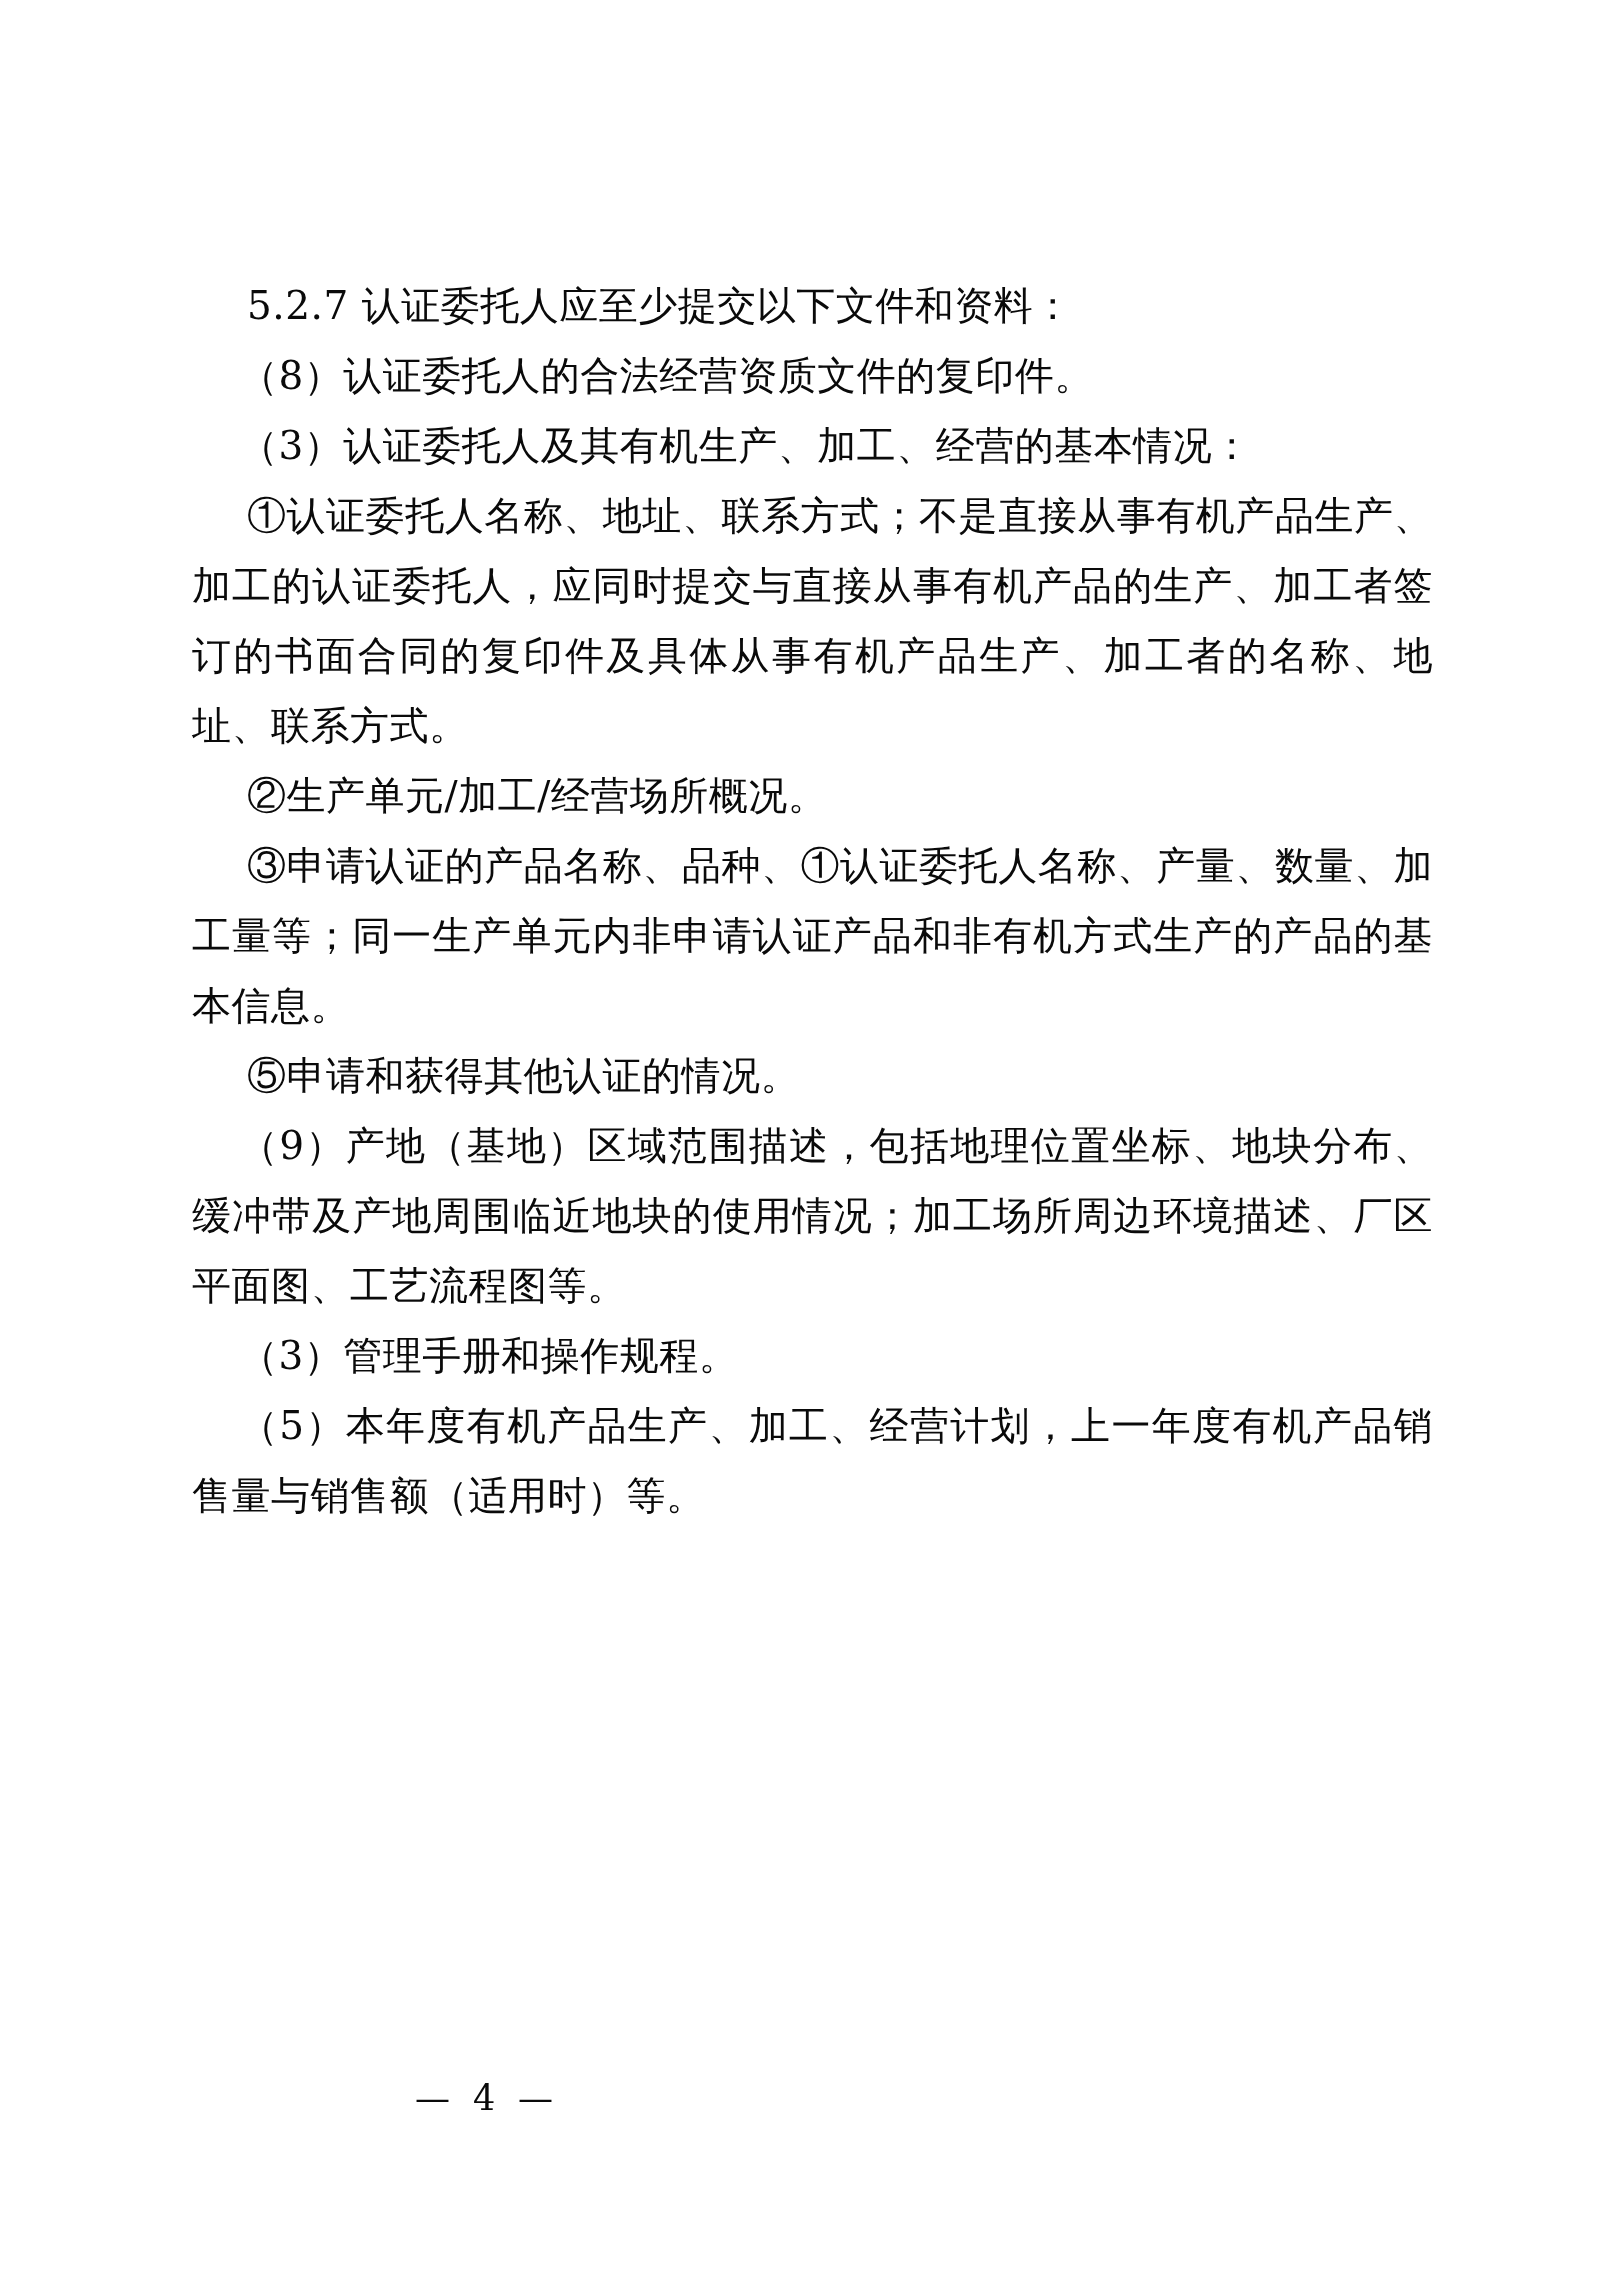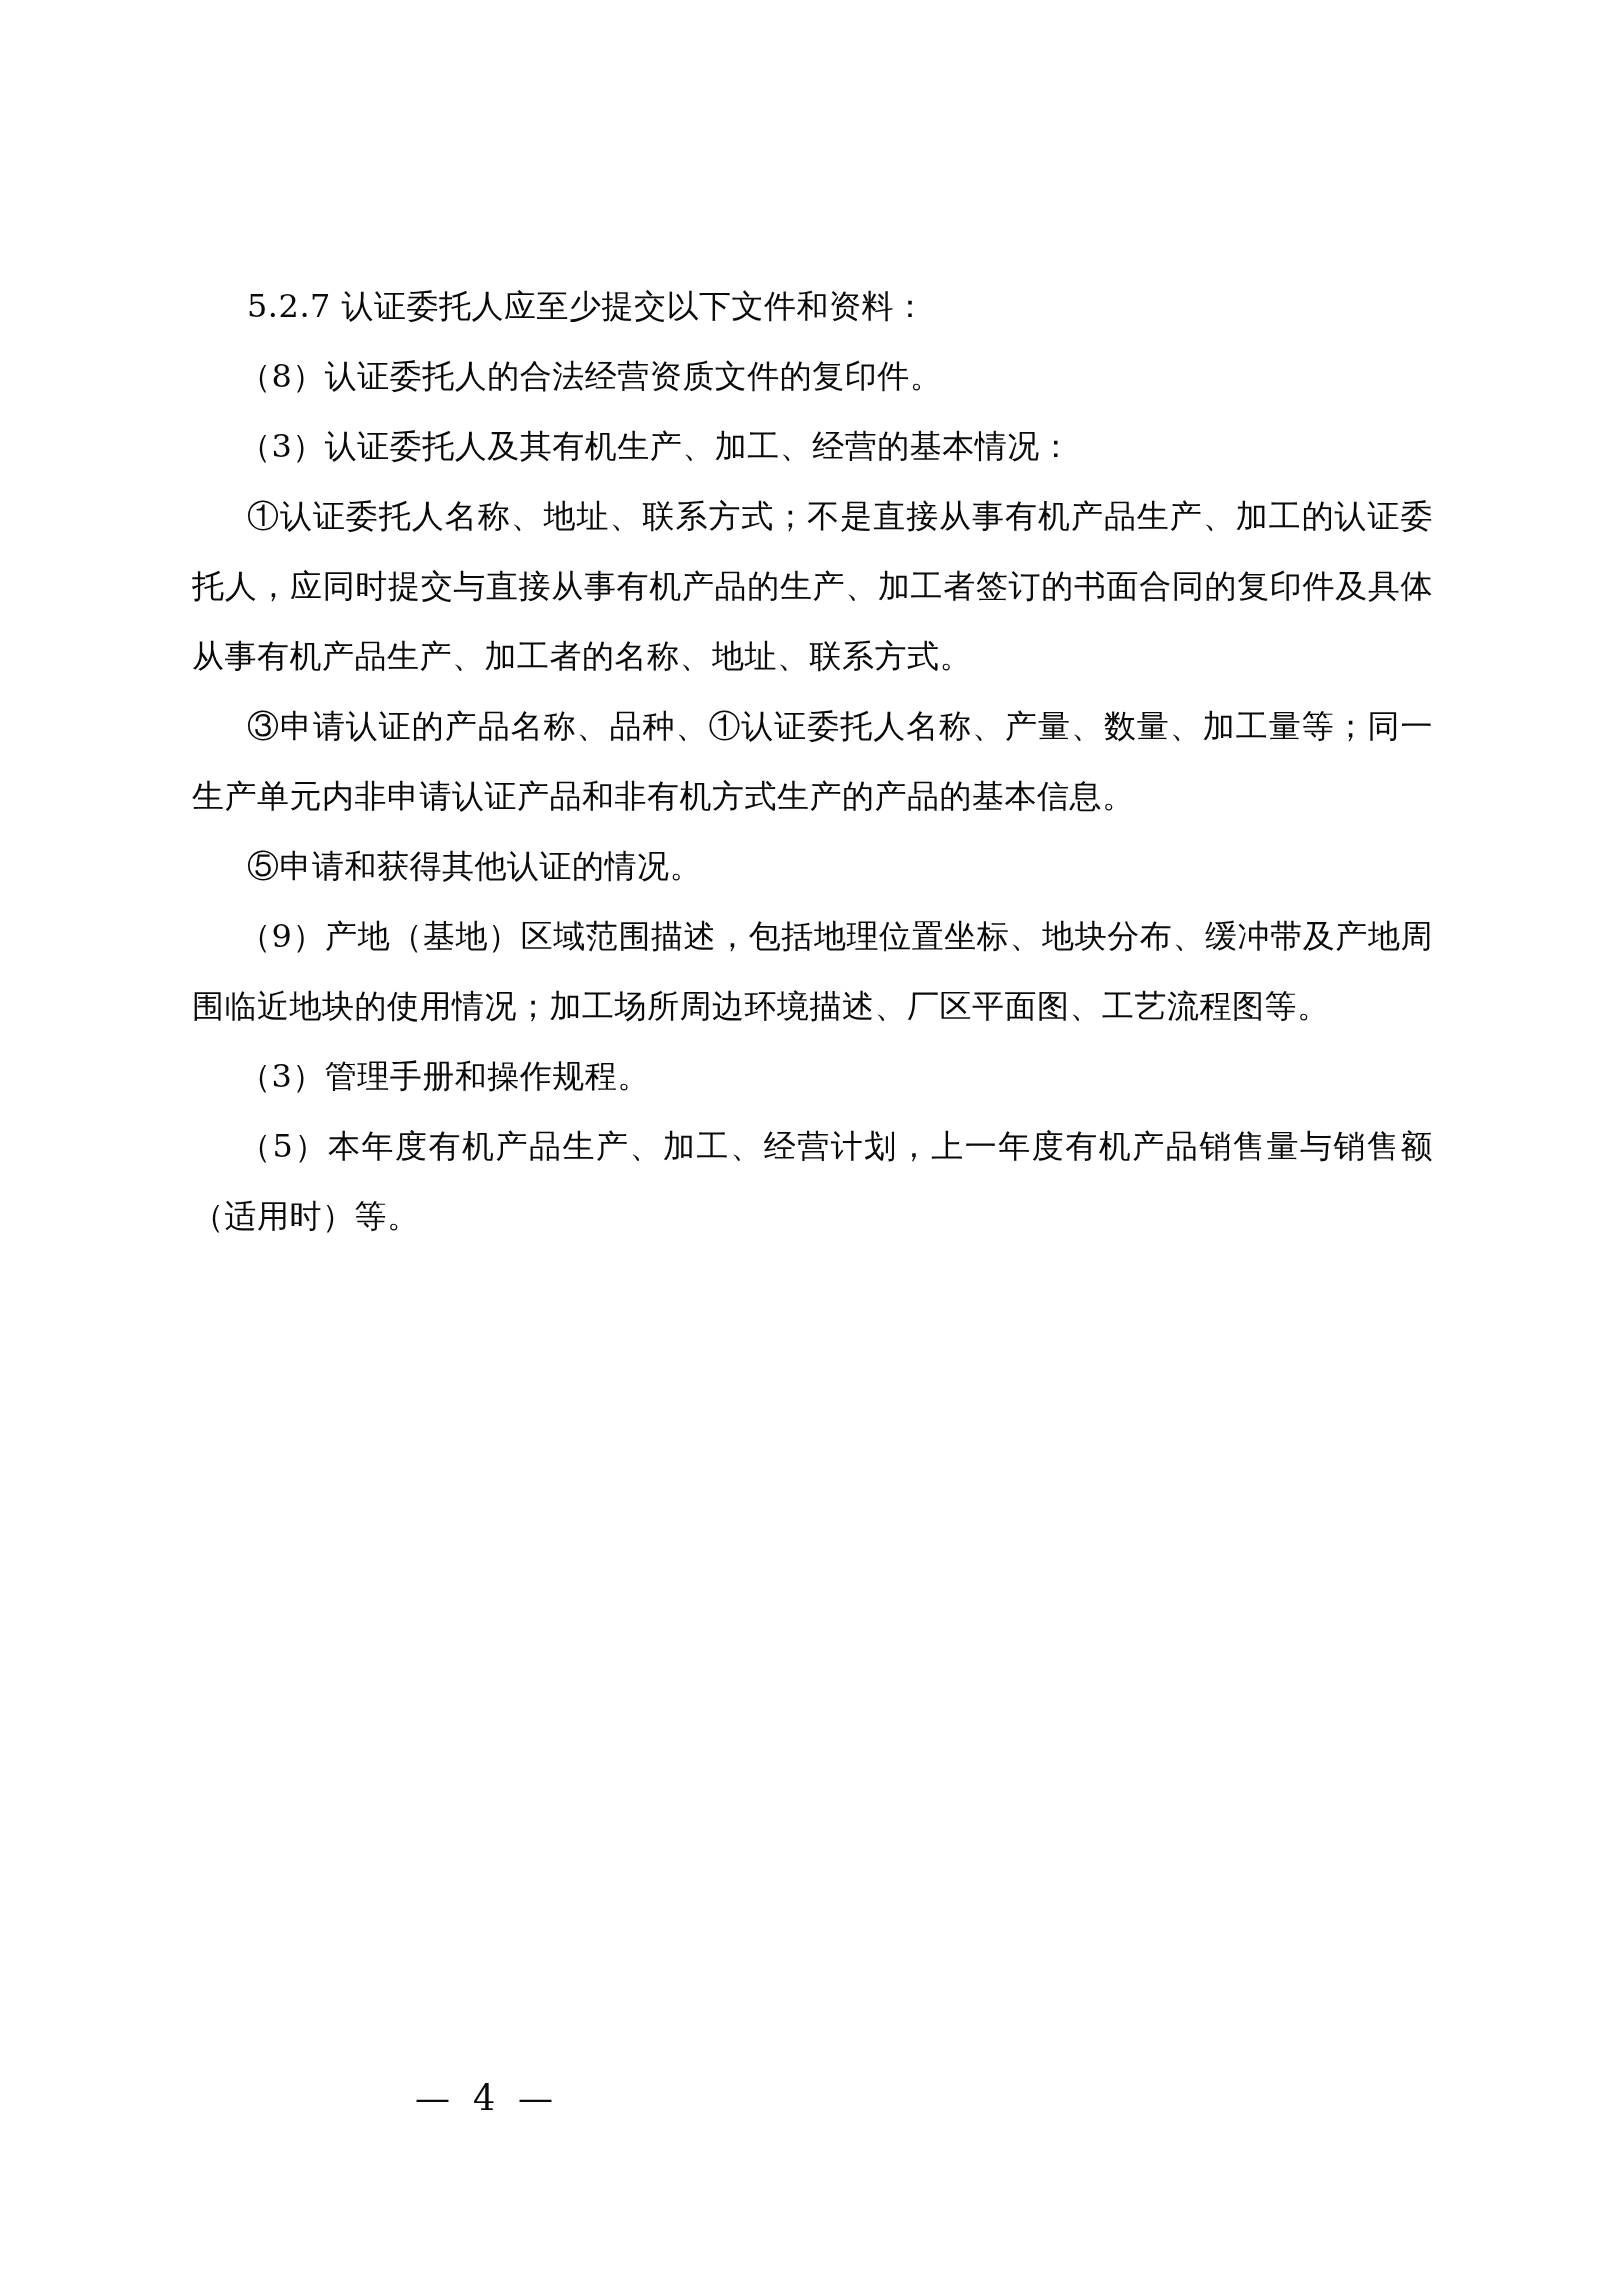--- a/index.html
+++ b/index.html
@@ -24,21 +24,21 @@
     box-sizing: border-box;
     padding: 0;
   }
   .content {
     position: absolute;
     left: 192px;
     top: 271px;
     width: 1243px;
   }
   .para {
-    font-size: 32px;
+    font-size: 39px;
     line-height: 70px;
     letter-spacing: 0.5px;
     text-align: justify;
     text-justify: inter-ideograph;
     margin: 0 2px 0 0;
     white-space: normal;
   }
   .indent2 {
     text-indent: 55px;
   }
@@ -65,20 +65,21 @@
 </style>
 </head>
 <body>
 
 <div class="page">
   <div class="content">
     <p class="para indent2">5.2.7 认证委托人应至少提交以下文件和资料：</p>
     <p class="para indent-paren">（8）认证委托人的合法经营资质文件的复印件。</p>
     <p class="para indent-paren">（3）认证委托人及其有机生产、加工、经营的基本情况：</p>
     <p class="para indent-circ">①认证委托人名称、地址、联系方式；不是直接从事有机产品生产、加工的认证委托人，应同时提交与直接从事有机产品的生产、加工者签订的书面合同的复印件及具体从事有机产品生产、加工者的名称、地址、联系方式。</p>
+    <p class="para indent-circ">②生产单元/加工/经营场所概况。</p>
     <p class="para indent-circ">③申请认证的产品名称、品种、①认证委托人名称、产量、数量、加工量等；同一生产单元内非申请认证产品和非有机方式生产的产品的基本信息。</p>
     <p class="para indent-circ">⑤申请和获得其他认证的情况。</p>
     <p class="para indent-paren">（9）产地（基地）区域范围描述，包括地理位置坐标、地块分布、缓冲带及产地周围临近地块的使用情况；加工场所周边环境描述、厂区平面图、工艺流程图等。</p>
     <p class="para indent-paren">（3）管理手册和操作规程。</p>
     <p class="para indent-paren">（5）本年度有机产品生产、加工、经营计划，上一年度有机产品销售量与销售额（适用时）等。</p>
   </div>
   <div class="footer">
     <span class="footer-inner">— 4 —</span>
   </div>
 </div>

